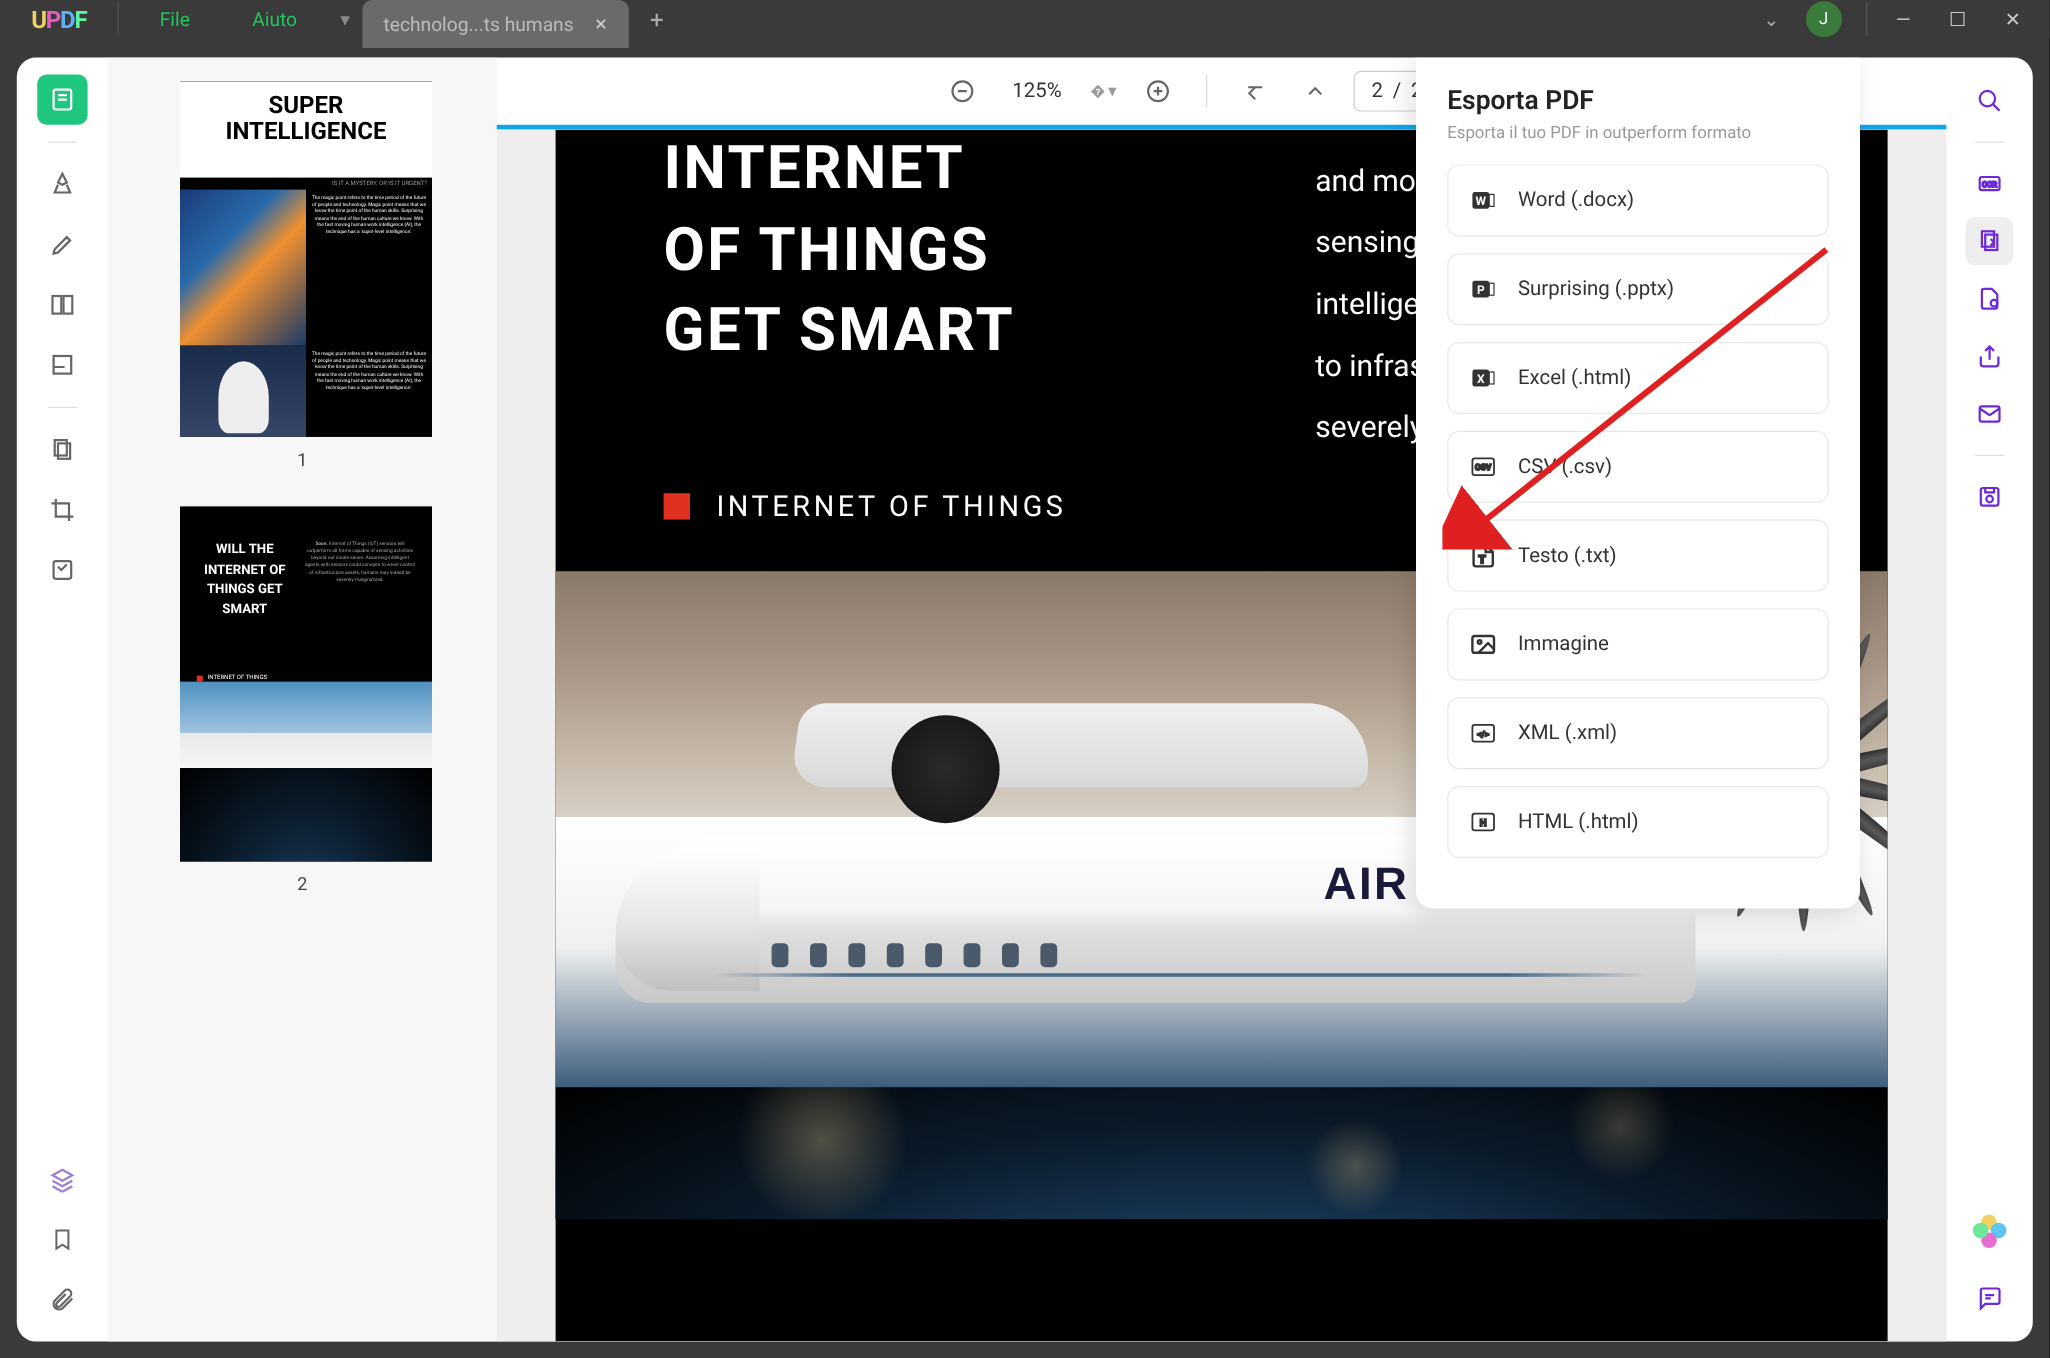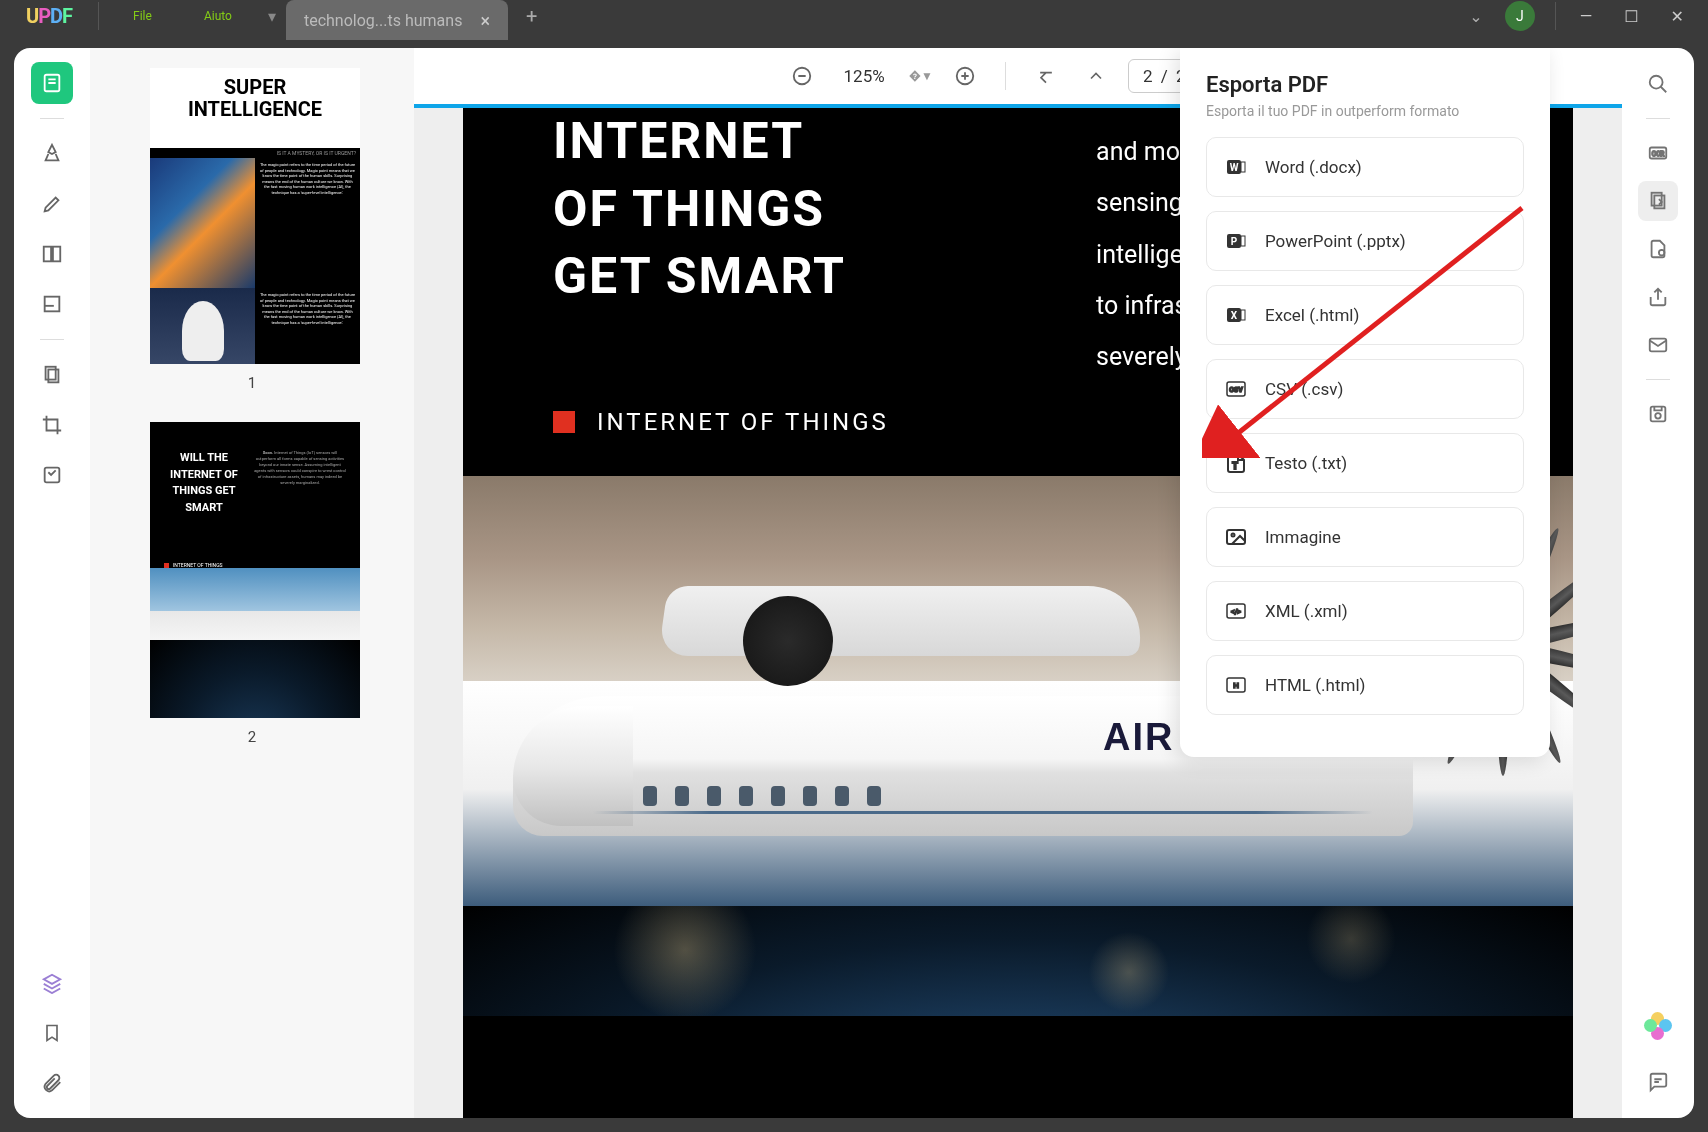--- a/index.html
+++ b/index.html
@@ -1,21 +1,21 @@
 <!DOCTYPE html>
 <html><head>
 <meta charset="utf-8">
 <style>
 *{margin:0;padding:0;box-sizing:border-box;font-family:-apple-system,BlinkMacSystemFont,"Segoe UI",Roboto,sans-serif}
 body{width:1708px;height:1132px;background:#3a3a3a;overflow:hidden;position:relative}
 .titlebar{height:32px;background:#3a3a3a;display:flex;align-items:center;color:#bbb;padding:0 8px}
 .logo{font-weight:700;font-size:20px;margin:0 18px;letter-spacing:-1px}
 .logo .u{color:#f0d060}.logo .p{color:#e85dc0}.logo .d{color:#5db0f5}.logo .f{color:#5df5a0}
 .tdiv{width:1px;height:28px;background:#555;margin:0 8px}
-.menu-item{padding:0 26px;font-size:12px;color:#84cc16;cursor:pointer}
+.menu-item{padding:0 26px;font-size:16px;color:#22c55e;cursor:pointer}
 .tab-drop{padding:0 10px;color:#888;cursor:pointer}
 .tab{display:flex;align-items:center;background:#6a6a6a;height:40px;padding:0 18px;border-radius:8px 8px 0 0;margin-top:8px;gap:18px}
 .tab-close{color:#ccc;font-size:18px;cursor:pointer}
 .tab-add{padding:0 18px;color:#aaa;font-size:20px;cursor:pointer}
 .spacer{flex:1}
 .wchev{color:#aaa;padding:0 10px;cursor:pointer;font-size:16px}
 .avatar{width:30px;height:30px;border-radius:50%;background:#3a7a3a;color:#fff;display:flex;align-items:center;justify-content:center;font-size:14px;margin:0 12px}
 .wbtn{color:#ccc;padding:0 16px;font-size:16px;cursor:pointer}
 .app{position:absolute;top:48px;left:14px;right:14px;bottom:14px;background:#fff;border-radius:16px;display:flex;overflow:hidden}
 .ltool{width:76px;display:flex;flex-direction:column;align-items:center;padding:14px 0;gap:8px}
@@ -68,21 +68,21 @@
 .prop{position:absolute;left:920px;top:20px;width:240px;height:300px}
 .prop-hub{position:absolute;left:100px;top:130px;width:40px;height:40px;border-radius:50%;background:#555}
 .blade{position:absolute;left:112px;top:20px;width:16px;height:260px;background:linear-gradient(90deg,#3a3a3a 0%,#5a5a5a 50%,#2a2a2a 100%);border-radius:50%;transform-origin:50% 50%}
 .b2{transform:rotate(51deg)}.b3{transform:rotate(102deg)}.b4{transform:rotate(154deg)}.b5{transform:rotate(205deg)}.b6{transform:rotate(257deg)}.b7{transform:rotate(308deg)}
 .stripe{position:absolute;left:130px;top:335px;width:780px;height:3px;background:linear-gradient(90deg,transparent 0%,#4a6a8a 15%,#4a6a8a 85%,transparent 100%)}
 .windows{position:absolute;left:180px;top:310px;display:flex;gap:18px}
 .win{width:14px;height:20px;background:#4a5a6a;border-radius:4px}
 .earth{position:absolute;left:0;right:0;bottom:0;height:110px;background:radial-gradient(ellipse at 50% 200%,#2a5a8a 0%,#1a3a5a 30%,#0a1a2a 60%,#000 100%)}
 .earth::after{content:"";position:absolute;inset:0;background:radial-gradient(circle at 20% 40%,rgba(255,220,150,.3) 0%,transparent 8%),radial-gradient(circle at 60% 60%,rgba(255,220,150,.25) 0%,transparent 6%),radial-gradient(circle at 80% 30%,rgba(255,220,150,.2) 0%,transparent 5%)}
 .rtool{width:72px;display:flex;flex-direction:column;align-items:center;padding:16px 0;gap:8px}
-.rtool .rbtn{width:40px;height:40px;display:flex;align-items:center;justify-content:center;color:#737373;cursor:pointer;border-radius:8px}
+.rtool .rbtn{width:40px;height:40px;display:flex;align-items:center;justify-content:center;color:#6d28d9;cursor:pointer;border-radius:8px}
 .rtool .rbtn.sel{background:#eee}
 .rtool .sep{width:24px;height:1px;background:#ddd;margin:6px 0}
 .rtool .flower{margin-top:auto;width:28px;height:28px;position:relative}
 .petal{position:absolute;width:13px;height:13px;border-radius:50%}
 .pt1{background:#f5d060;left:7px;top:0}.pt2{background:#5cc5f0;right:0;top:7px}.pt3{background:#e86dd0;left:7px;bottom:0}.pt4{background:#6de89a;left:0;top:7px}
 .export-panel{position:absolute;right:72px;top:0;width:370px;background:#fff;border-radius:0 0 14px 14px;box-shadow:-4px 4px 20px rgba(0,0,0,.12);padding:24px 26px 28px;z-index:50}
 .ep-title{font-size:22px;font-weight:600;color:#222;margin-bottom:6px}
 .ep-sub{font-size:14px;color:#999;margin-bottom:18px}
 .ep-item{display:flex;align-items:center;gap:16px;padding:16px 16px;border:1px solid #e8e8e8;border-radius:10px;margin-bottom:14px;cursor:pointer;font-size:17px;color:#333}
 .ep-icon{width:26px;height:26px;display:flex;align-items:center;justify-content:center;color:#333}
@@ -311,21 +311,21 @@
           <span>Word (.docx)</span>
         </div>
       <div class="ep-item">
           <span class="ep-icon">
             <svg width="24" height="24" viewBox="0 0 24 24" fill="currentColor">
               <rect x="3" y="5" width="14" height="14" rx="2"></rect>
               <text x="10" y="16" font-size="10" fill="#fff" text-anchor="middle" font-family="Arial" font-weight="bold">P</text>
               <rect x="17" y="7" width="4" height="10" fill="none" stroke="currentColor"></rect>
             </svg>
           </span>
-          <span>PowerPoint (.pptx)</span>
+          <span>Surprising (.pptx)</span>
         </div>
       <div class="ep-item">
           <span class="ep-icon">
             <svg width="24" height="24" viewBox="0 0 24 24" fill="currentColor">
               <rect x="3" y="5" width="14" height="14" rx="2"></rect>
               <text x="10" y="16" font-size="10" fill="#fff" text-anchor="middle" font-family="Arial" font-weight="bold">X</text>
               <rect x="17" y="7" width="4" height="10" fill="none" stroke="currentColor"></rect>
             </svg>
           </span>
           <span>Excel (.html)</span>

